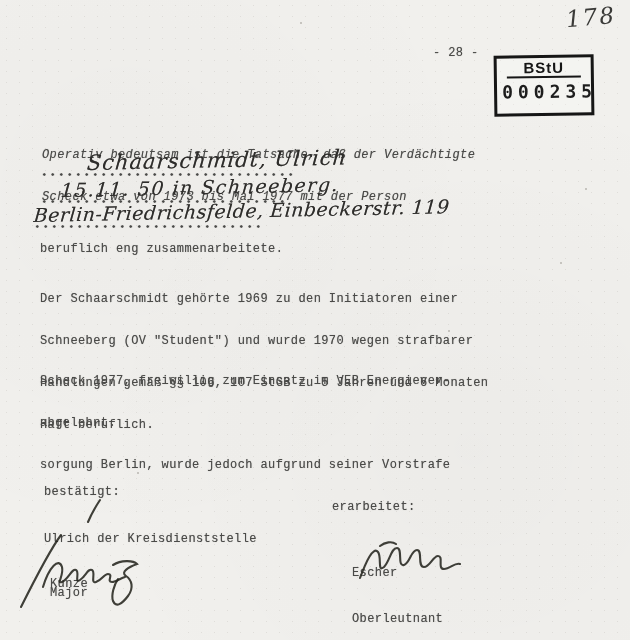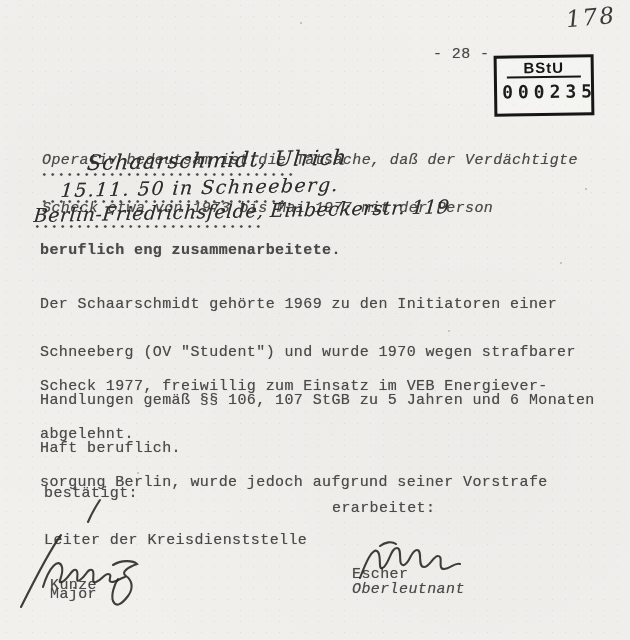--- a/index.html
+++ b/index.html
@@ -13,21 +13,21 @@
     position:absolute;inset:0;
     background-image:
       radial-gradient(circle at 20% 30%, rgba(0,0,0,0.015), transparent 55%),
       radial-gradient(circle at 75% 70%, rgba(0,0,0,0.02), transparent 60%),
       radial-gradient(circle, #e0deda 0.7px, rgba(0,0,0,0) 1px);
     background-size:100% 100%,100% 100%,13px 11px;
   }
   .t{
     position:absolute;
     color:#4a4a48;
-    font-size:15px;
+    font-size:12px;
     letter-spacing:0.4px;
     white-space:pre;
     text-shadow:0 0 0.7px rgba(74,74,72,0.55);
   }
   .t div{height:14px;line-height:14px;}
   .hand{
     position:absolute;
     font-family:"DejaVu Serif",serif;
     font-style:italic;
     color:#2e2d2b;
@@ -93,54 +93,54 @@
 
   <div class="dotline" style="left:40px;top:171px;width:253px;"></div>
   <div class="hand" style="left:86px;top:151px;font-size:21px;letter-spacing:1px;">Schaarschmidt, Ulrich</div>
 
   <div class="dotline" style="left:40px;top:198px;width:248px;"></div>
   <div class="hand" style="left:60px;top:179px;font-size:19px;letter-spacing:1.5px;">15.11. 50 in Schneeberg.</div>
 
   <div class="dotline" style="left:33px;top:223px;width:228px;"></div>
   <div class="hand" style="left:33px;top:204px;font-size:19px;letter-spacing:0.5px;">Berlin-Friedrichsfelde, Einbeckerstr. 119</div>
 
-  <div class="t" style="left:40px;top:242px;font-weight:bold;">beruflich eng zusammenarbeitete.</div>
+  <div class="t" style="left:40px;top:242px;">beruflich eng zusammenarbeitete.</div>
 
   <div class="t" style="left:40px;top:264px;">
     <div>Der Schaarschmidt gehörte 1969 zu den Initiatoren einer</div>
     <div>Schneeberg (OV "Student") und wurde 1970 wegen strafbarer</div>
     <div>Handlungen gemäß §§ 106, 107 StGB zu 5 Jahren und 6 Monaten</div>
     <div>Haft beruflich.</div>
   </div>
 
   <div class="t" style="left:40px;top:346px;">
     <div>Scheck 1977, freiwillig zum Einsatz im VEB Energiever-</div>
     <div>abgelehnt.</div>
     <div>sorgung Berlin, wurde jedoch aufgrund seiner Vorstrafe</div>
   </div>
 
 
   <div class="t" style="left:44px;top:485px;">bestätigt:</div>
-  <div class="t" style="left:44px;top:532px;">Leiter der Kreisdienststelle</div>
+  <div class="t" style="left:44px;top:532px;">Ulrich der Kreisdienststelle</div>
   <div class="t" style="left:50px;top:566px;margin-top:11px;">Kunze</div>
   <div class="t" style="left:50px;top:586px;">Major</div>
 
   <svg class="sig" style="left:84px;top:498px;" width="20" height="26" viewBox="0 0 20 26">
     <path d="M4,24 C7,17 12,8 16,2"></path>
   </svg>
 
   <svg class="sig" style="left:15px;top:533px;" width="175" height="78" viewBox="0 0 175 78">
     <path d="M6,74 C14,58 34,18 46,2"></path>
     <path d="M28,54 C34,34 44,24 47,34 C49,43 41,51 47,49 C53,47 57,35 61,37 C65,39 59,51 65,47 C71,43 73,35 77,37 C81,39 75,51 81,49 C87,47 89,41 93,41 C99,41 91,49 97,49 C101,49 106,45 110,44"></path>
     <path d="M98,32 C106,27 118,27 122,31 C114,34 105,39 111,43 C117,47 119,55 113,63 C107,71 101,75 98,68 C96,62 99,52 103,46"></path>
   </svg>
 
   <div class="t" style="left:332px;top:500px;">erarbeitet:</div>
   <div class="t" style="left:352px;top:566px;">Escher</div>
-  <div class="t" style="left:352px;top:581px;font-style:italic;">Oberleutnant</div>
+  <div class="t" style="left:352px;top:612px;">Oberleutnant</div>
 
   <svg class="sig" style="left:352px;top:540px;" width="115" height="42" viewBox="0 0 115 42">
     <path d="M8,38 C14,22 21,6 26,12 C30,17 25,33 32,27 C38,21 39,8 45,8 C51,8 45,27 52,25 C58,23 59,10 65,10 C71,10 65,27 72,27 C78,27 81,16 86,16 C92,16 85,29 92,29 C98,29 103,22 108,24"></path>
     <path d="M28,6 C33,2 40,1 44,4"></path>
   </svg>
 
   <div class="speck" style="left:300px;top:22px;"></div>
   <div class="speck" style="left:585px;top:188px;"></div>
   <div class="speck" style="left:560px;top:262px;"></div>
   <div class="speck" style="left:137px;top:472px;"></div>

